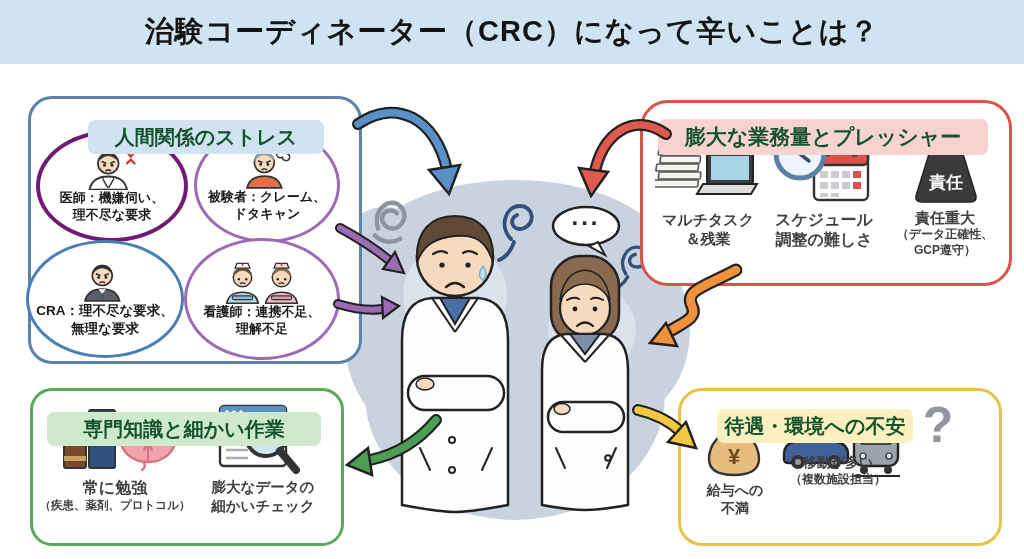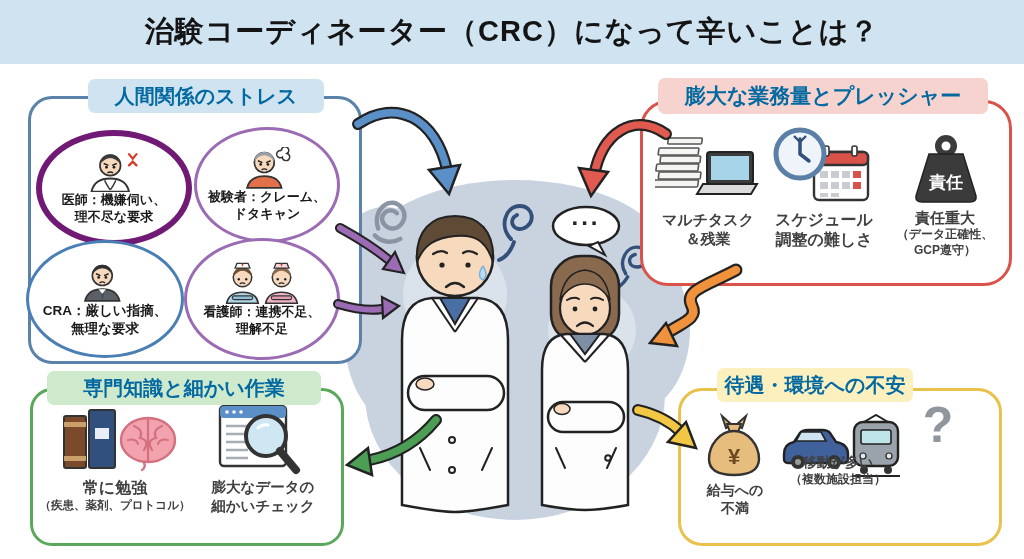--- a/index.html
+++ b/index.html
@@ -5,21 +5,21 @@
   html,body{margin:0;padding:0;background:#fff;}
   #stage{position:relative;width:1024px;height:559px;background:#ffffff;overflow:hidden;
          font-family:"Liberation Sans","DejaVu Sans",sans-serif;padding-left:48px;}
   
   .header{position:absolute;left:0;top:0;width:1024px;height:64px;background:#cfe3f1;
           display:flex;align-items:center;justify-content:center;z-index:2;}
   .header h1{margin:0;font-size:29px;font-weight:800;color:#141414;letter-spacing:1px;}
   
   .sec{position:absolute;background:#ffffff;z-index:2;}
   .pill{position:absolute;z-index:5;display:flex;align-items:center;justify-content:center;
-        font-weight:800;color:#0369a1;border-radius:7px;}
+        font-weight:800;color:#14532d;border-radius:7px;margin-top:41px;}
   
   .lbl{position:absolute;z-index:4;text-align:center;font-weight:800;color:#404040;line-height:1.28;}
   .icon{position:absolute;z-index:3;}
   
   .bubble{position:absolute;z-index:3;background:#fff;border-radius:50%;
           display:flex;flex-direction:column;align-items:center;justify-content:center;
           text-align:center;font-weight:800;color:#191919;line-height:1.3;}
   
   #cloud-layer{position:absolute;left:0;top:0;z-index:1;}
   #arrow-layer{position:absolute;left:0;top:0;z-index:6;pointer-events:none;}
@@ -98,21 +98,21 @@
       <circle cx="608" cy="458" r="2.8" fill="none" stroke="#222" stroke-width="2"></circle>
       <path d="M556,448 l9,20 M616,448 l-9,20" stroke="#222" stroke-width="2" fill="none" stroke-linecap="round"></path>
     </g>
   </svg>
 
   <div class="dots" style="left:556px;top:208px;width:60px;height:32px;font-size:24px;letter-spacing:3px;transform:translateY(-7px);">...</div>
 
   <div class="sec" style="left:28px;top:96px;width:328px;height:262px;border:3.5px solid #5b82aa;border-radius:24px;"></div>
   <div class="pill" style="left:88px;top:79px;width:236px;height:34px;background:#cfe3f1;font-size:20px;">人間関係のストレス</div>
 
-  <div class="bubble" style="left:36px;top:130px;width:144px;height:104px;border:6px solid #701a75;font-size:13px;">
+  <div class="bubble" style="left:36px;top:130px;width:144px;height:104px;border:4px solid #701a75;font-size:13px;">
     <svg width="60" height="42" viewBox="0 0 64 44">
       <path d="M8,44 q3,-14 20,-14 q17,0 20,14 z" fill="#fff" stroke="#333" stroke-width="2"></path>
       <circle cx="28" cy="16" r="11" fill="#f7d9bd" stroke="#333" stroke-width="1.8"></circle>
       <path d="M17,15 a11,11 0 0 1 22,0 q-5,-7 -11,-7 q-6,0 -11,7 z" fill="#3a3a3a"></path>
       <circle cx="24" cy="18" r="1.5" fill="#222"></circle>
         <circle cx="32" cy="18" r="1.5" fill="#222"></circle>
       <path d="M21,14 l5,2 M35,14 l-5,2" stroke="#222" stroke-width="1.6"></path>
       <path d="M25,24 q3,-2 6,0" stroke="#222" stroke-width="1.5" fill="none"></path>
       <g stroke="#d43c2a" stroke-width="2.4" fill="none" stroke-linecap="round">
         <path d="M48,4 l4,5 l4,-5 M48,16 l4,-4 l4,4"></path>
@@ -143,21 +143,21 @@
       <path d="M10,44 q3,-13 19,-13 q16,0 19,13 z" fill="#5b5f66" stroke="#333" stroke-width="2"></path>
       <path d="M25,31 l4,5 l4,-5 z" fill="#fff"></path>
       <path d="M28,36 l1,8 l2,-8 z" fill="#3a4a6b"></path>
       <circle cx="29" cy="16" r="11" fill="#f7d9bd" stroke="#333" stroke-width="1.8"></circle>
       <path d="M18,15 a11,11 0 0 1 22,0 q-5,-7 -11,-7 q-6,0 -11,7 z" fill="#2f2f2f"></path>
       <circle cx="25" cy="18" r="1.5" fill="#222"></circle>
         <circle cx="33" cy="18" r="1.5" fill="#222"></circle>
       <path d="M22,14 l5,2 M36,14 l-5,2" stroke="#222" stroke-width="1.6"></path>
       <path d="M26,24 q3,-2 6,0" stroke="#222" stroke-width="1.5" fill="none"></path>
     </svg>
-    <div>CRA：厳しい指摘、</div>
+    <div>CRA：理不尽な要求、</div>
     <div>無理な要求</div>
   </div>
 
   <div class="bubble" style="left:184px;top:238px;width:150px;height:116px;border:3px solid #9b6bb3;font-size:13px;">
     <svg width="78" height="44" viewBox="0 0 84 46">
       <g>
         <path d="M4,46 q2,-12 17,-12 q15,0 17,12 z" fill="#aed6e8" stroke="#333" stroke-width="1.8"></path>
         <rect x="10" y="38" width="22" height="4" rx="2" fill="#8fc0d8" stroke="#333" stroke-width="1.2"></rect>
         <circle cx="21" cy="18" r="10" fill="#f7d9bd" stroke="#333" stroke-width="1.6"></circle>
         <path d="M11,17 a10,10 0 0 1 20,0 q-5,-6 -10,-6 q-5,0 -10,6 z" fill="#6b4f38"></path>

